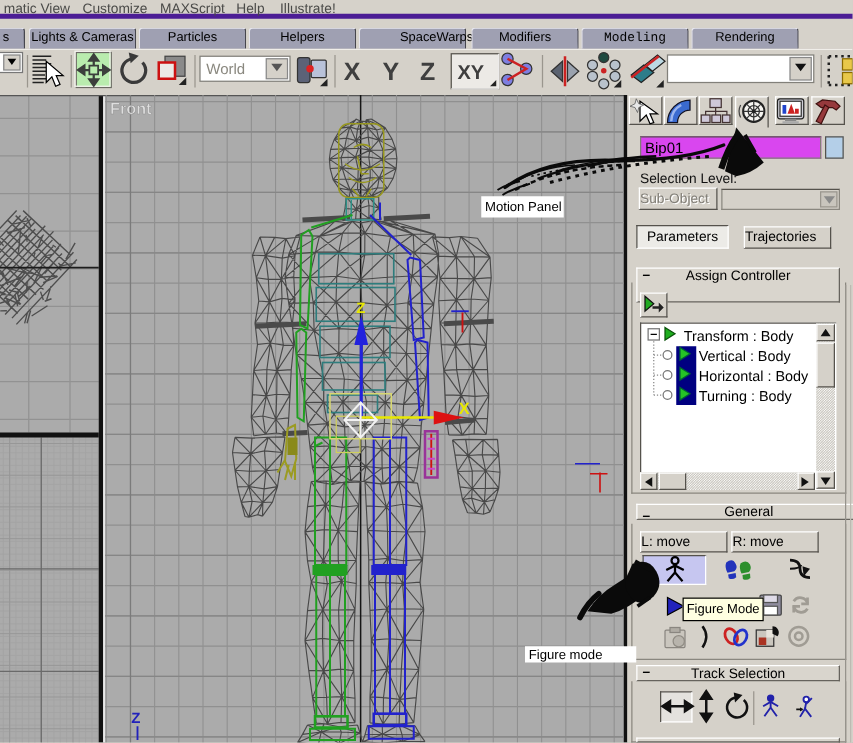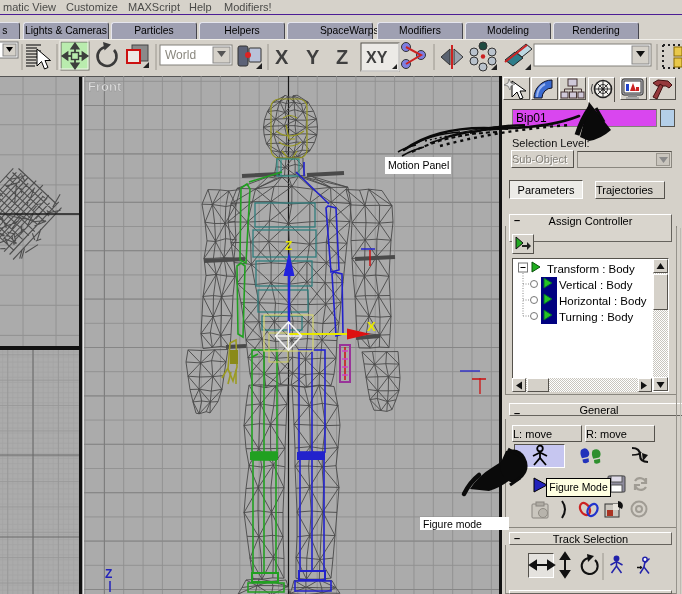--- a/index.html
+++ b/index.html
@@ -1,35 +1,35 @@
 <!DOCTYPE html>
 <html><head><meta charset="utf-8"><style>
 *{margin:0;padding:0;box-sizing:border-box}
 html,body{width:682px;height:594px;overflow:hidden;background:#d5d1c9;font-family:"Liberation Sans",sans-serif}
 .abs{position:absolute}
 .btn{position:absolute;background:#d5d1c9;border-top:1px solid #fff;border-left:1px solid #fff;border-right:1px solid #55524c;border-bottom:1px solid #55524c;font-size:11px;color:#000;text-align:left}
 .btnp{position:absolute;background:#ecebe7;border-top:1px solid #55524c;border-left:1px solid #55524c;border-right:1px solid #fff;border-bottom:1px solid #fff;font-size:11px;color:#000;text-align:center}
 .roll{position:absolute;background:#d9d5cd;border-top:1px solid #fff;border-left:1px solid #fff;border-right:1px solid #66635d;border-bottom:1px solid #66635d;font-size:11px;color:#000;text-align:center}
 .tab{position:absolute;top:6px;height:17px;background:#9fa0b2;border-top:1px solid #e5e5ee;border-left:1px solid #e5e5ee;border-right:1px solid #46464e;font-size:10.3px;color:#000;text-align:center;line-height:16px;border-radius:3px 3px 0 0;white-space:nowrap}
 </style></head><body>
-<div class="abs" style="left:0;top:0;width:682px;height:15px;background:#d6d2ca;border-bottom:1px solid #4c1d95">
+<div class="abs" style="left:0;top:0;width:682px;height:15px;background:#d6d2ca;border-bottom:4px solid #4c1d95">
     <span class="abs" style="left:3px;top:1px;font-size:11px;color:#4a4a48">matic View</span>
     <span class="abs" style="left:66px;top:1px;font-size:11px;color:#4a4a48">Customize</span>
     <span class="abs" style="left:128px;top:1px;font-size:11px;color:#4a4a48">MAXScript</span>
     <span class="abs" style="left:189px;top:1px;font-size:11px;color:#4a4a48">Help</span>
-    <span class="abs" style="left:224px;top:1px;font-size:11px;color:#4a4a48">Modifiers!</span>
+    <span class="abs" style="left:224px;top:1px;font-size:11px;color:#4a4a48">Illustrate!</span>
   </div>
 <div class="abs" style="left:0;top:16px;width:682px;height:23px;background:#d6d2ca">
     <div class="tab" style="left:-40px;width:60px;text-align:right;padding-right:6px;">s&nbsp;&nbsp;</div>
     <div class="tab" style="left:23px;width:86px;">Lights &amp; Cameras</div>
     <div class="tab" style="left:111px;width:86px;">Particles</div>
     <div class="tab" style="left:199px;width:86px;">Helpers</div>
     <div class="tab" style="left:287px;width:86px;padding-left:32px;">SpaceWarps</div>
     <div class="tab" style="left:377px;width:86px;">Modifiers</div>
-    <div class="tab" style="left:465px;width:86px;">Modeling</div>
+    <div class="tab" style="left:465px;width:86px;font-family:Liberation Mono, monospace;">Modeling</div>
     <div class="tab" style="left:553px;width:86px;">Rendering</div>
   </div>
 <svg class="abs" style="left:0;top:39px" width="682" height="37" viewBox="0 39 682 37">
 <rect x="0" y="39" width="682" height="37" fill="#d5d1c9"></rect>
 <line x1="0" y1="39.5" x2="682" y2="39.5" stroke="#f0eee9"></line>
 
 <rect x="-4" y="42" width="22" height="16" fill="#fff" stroke="#777"></rect>
 <rect x="3" y="44" width="13" height="12" fill="#d5d1c9" stroke="#888"></rect>
 <path d="M6 47l7 0l-3.5 5z" fill="#000"></path>
 <line x1="22" y1="44" x2="22" y2="70" stroke="#9a968e"></line>

